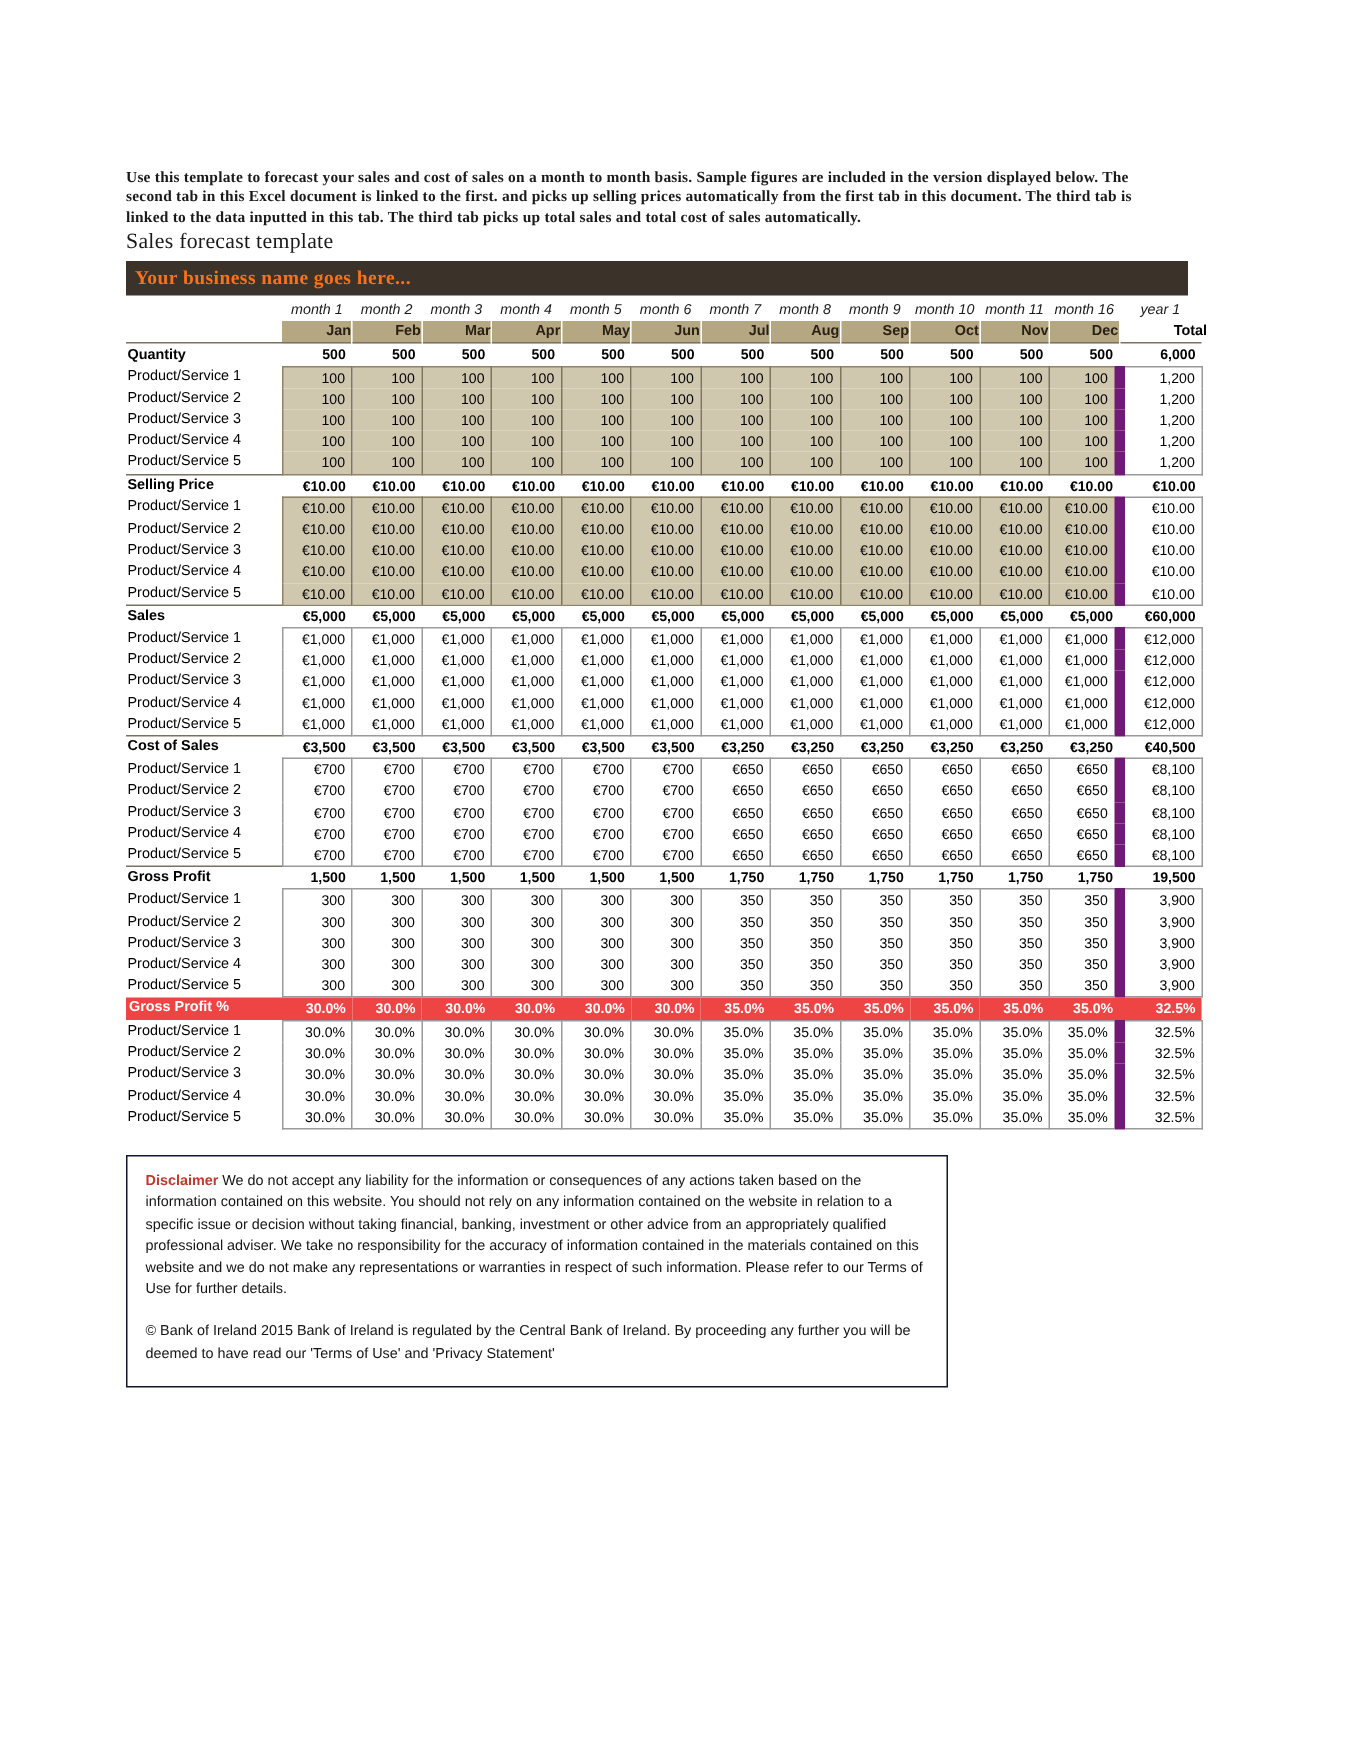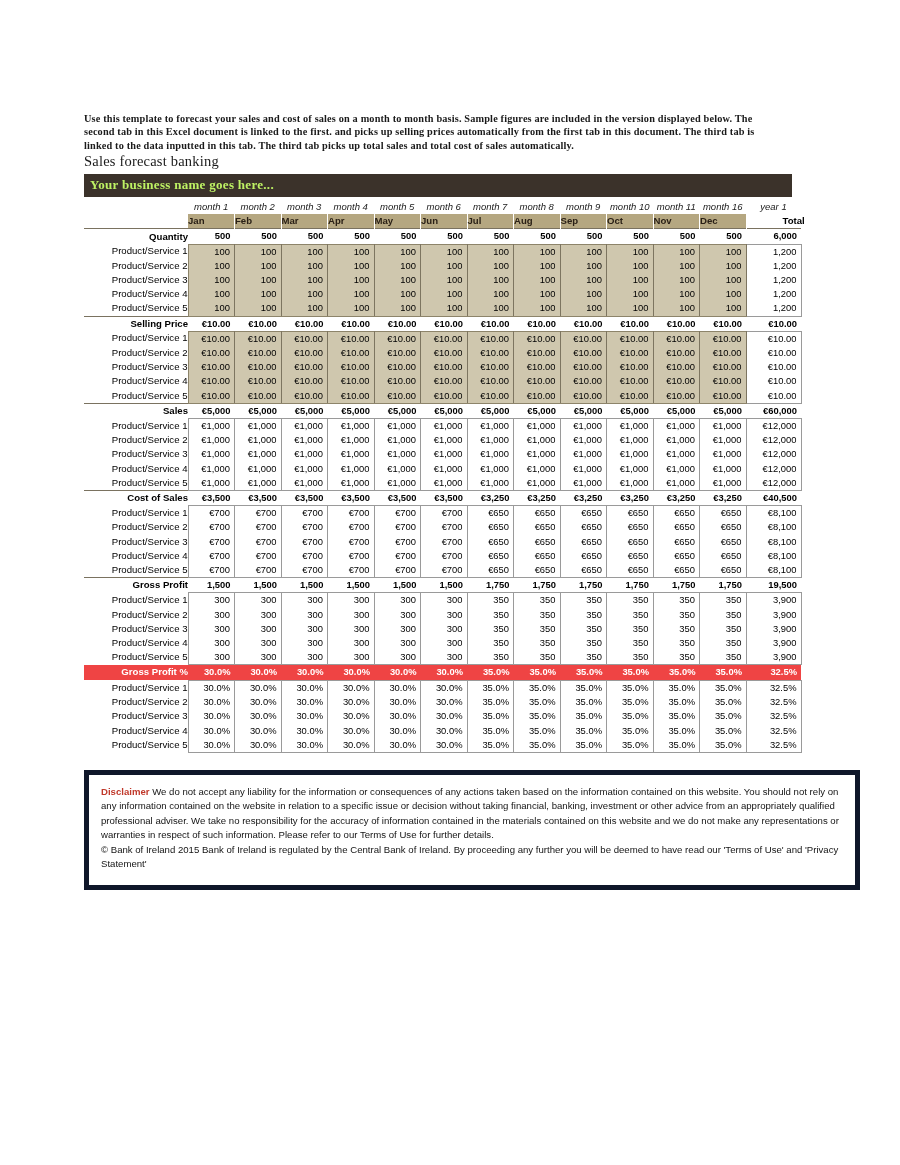--- a/index.html
+++ b/index.html
@@ -43,21 +43,21 @@
     font-size: 14.5px;
     color: #1a1a1a;
     margin-top: 1px;
     letter-spacing: 0.2px;
   }
 
   
   .biz-bar {
     margin-top: 4px;
     background: #3b322a;
-    color: #bef264;
+    color: #f97316;
     font-family: "Liberation Serif", serif;
     font-size: 13px;
     font-weight: bold;
     letter-spacing: 0.3px;
     padding: 3px 0 4px 6px;
     height: 16px;
     line-height: 16px;
     box-sizing: content-box;
     width: 702px;
   }
@@ -77,21 +77,21 @@
     line-height: 14.2px;
     font-weight: normal;
     vertical-align: middle;
     white-space: nowrap;
   }
   col.c-label { width: 104px; }
   col.c-m     { width: 46.5px; }
   col.c-total { width: 55px; }
 
   .lbl {
-    text-align: right;
+    text-align: left;
     padding-left: 1px !important;
     font-size: 9.6px;
   }
   .num {
     text-align: right;
     padding-right: 4px !important;
   }
 
   
   .mrow td {
@@ -101,21 +101,21 @@
     color: #1a1a1a;
     height: 13px;
     line-height: 13px;
   }
 
   
   .hrow td.mh {
     background: #b5a781;
     color: #2a2016;
     font-weight: bold;
-    text-align: left;
+    text-align: right;
     font-size: 9.6px;
     border-right: 1px solid #ffffff;
     height: 13.5px;
     line-height: 13.5px;
   }
   .hrow td.th {
     font-weight: bold;
     text-align: center;
     font-size: 9.6px;
     padding-left: 36px;
@@ -141,21 +141,21 @@
     background: #ffffff;
     border-left: 1px solid #9a9a9a;
     border-right: 1px solid #9a9a9a;
   }
   tr.first-calc td.calc { border-top: 1px solid #9a9a9a; }
   tr.last-calc  td.calc { border-bottom: 1px solid #9a9a9a; }
 
   
   td.tot {
     background: #ffffff;
-    border-left: 1px solid #701a75;
+    border-left: 7px solid #701a75;
     border-right: 1px solid #9a9a9a;
     text-align: right;
     padding-right: 4px !important;
   }
   tr.first-inp td.tot, tr.first-calc td.tot { border-top: 1px solid #9a9a9a; }
   tr.last-inp td.tot, tr.last-calc td.tot { border-bottom: 1px solid #9a9a9a; }
   td.tot-plain {
     text-align: right;
     padding-right: 4px !important;
     font-weight: bold;
@@ -172,45 +172,45 @@
     height: 14.5px;
     line-height: 14.5px;
   }
   tr.banner td.lbl { padding-left: 2px !important; }
 
   
   .disclaimer {
     position: absolute;
     left: 84px;
     top: 758px;
-    width: 776px;
-    border: 5px solid #0f172a;
+    width: 548px;
+    border: 1px solid #0f172a;
     background: #ffffff;
     padding: 10px 12px 14px 12px;
     box-sizing: border-box;
     font-size: 9.6px;
     line-height: 14.4px;
     color: #141414;
   }
   .disclaimer .dword {
     color: #c0392b;
     font-weight: bold;
   }
   .disclaimer p { margin: 0; }
-  .disclaimer p.second { margin-top: 0; }
+  .disclaimer p.second { margin-top: 14px; }
 </style>
 </head>
 <body>
 
 <div class="page">
 
   <div class="sheet">
 
     <div class="intro">Use this template to forecast your sales and cost of sales on a month to month basis. Sample figures are included in the version displayed below. The second tab in this Excel document is linked to the first. and picks up selling prices automatically from the first tab in this document. The third tab is linked to the data inputted in this tab. The third tab picks up total sales and total cost of sales automatically.</div>
-    <div class="doc-title">Sales forecast banking</div>
+    <div class="doc-title">Sales forecast template</div>
 
     <div class="biz-bar">Your business name goes here...</div>
 
     <table class="grid">
       <colgroup>
         <col class="c-label">
         <col class="c-m">
           <col class="c-m">
           <col class="c-m">
           <col class="c-m">

